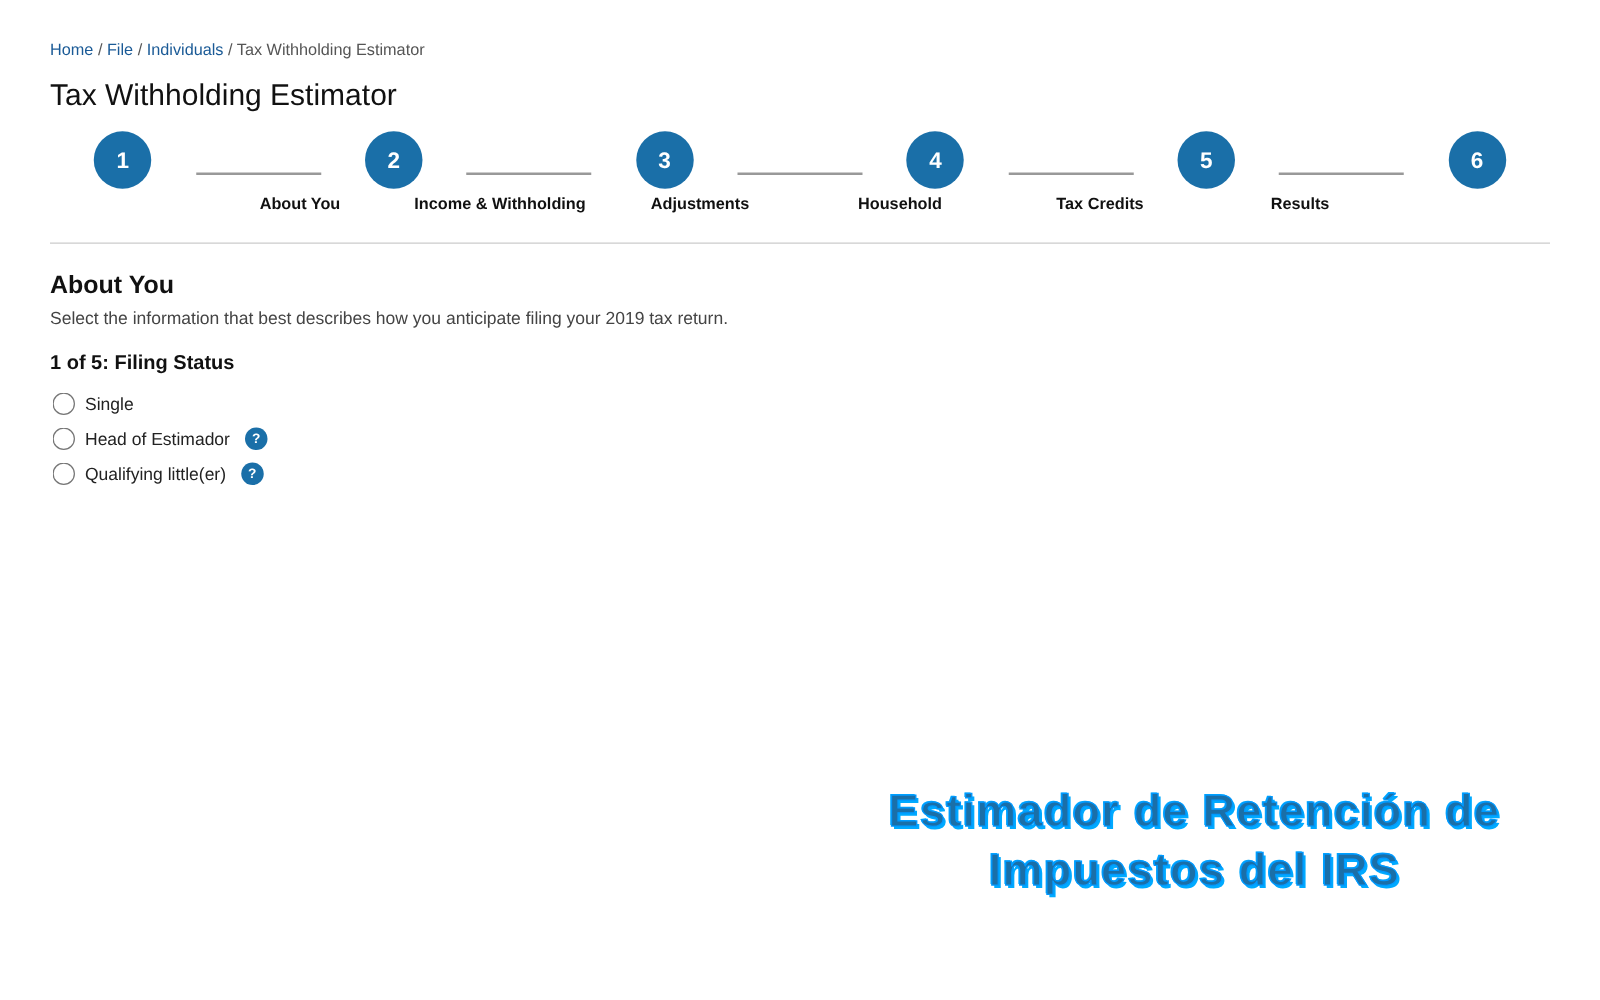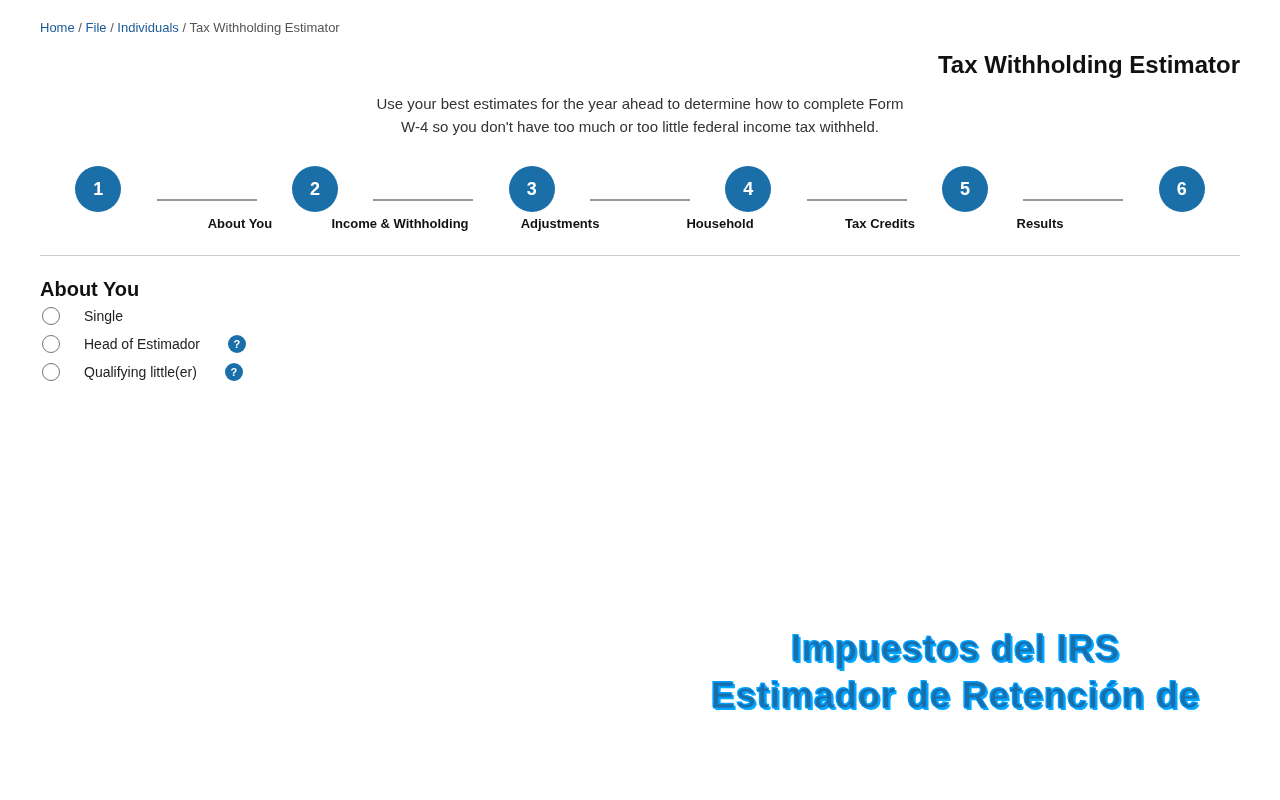--- a/index.html
+++ b/index.html
@@ -4,40 +4,40 @@
   <style>
     * { box-sizing: border-box; margin: 0; padding: 0; }
     body {
       font-family: Arial, sans-serif;
       background: #fff;
       color: #333;
       font-size: 14px;
     }
     .page-wrapper {
       max-width: 1280px;
-      margin: 0 auto;
+      margin: 12px auto;
       padding: 20px 40px;
     }
     
     .breadcrumb {
       font-size: 13px;
       margin-bottom: 16px;
       color: #555;
     }
     .breadcrumb a {
       color: #1a5a96;
       text-decoration: none;
     }
     .breadcrumb span { color: #555; }
 
     
     .page-title {
-      text-align: right;
+      text-align: left;
       font-size: 24px;
-      font-weight: bold;
+      font-weight: normal;
       margin-bottom: 14px;
       color: #111;
     }
     .page-subtitle {
       text-align: center;
       font-size: 15px;
       color: #333;
       line-height: 1.5;
       margin-bottom: 28px;
     }
@@ -110,21 +110,21 @@
     }
     .radio-group {
       display: flex;
       flex-direction: column;
       gap: 10px;
       margin-left: 2px;
     }
     .radio-item {
       display: flex;
       align-items: center;
-      gap: 24px;
+      gap: 8px;
       font-size: 14px;
       color: #222;
       cursor: pointer;
     }
     .radio-item input[type="radio"] {
       width: 18px;
       height: 18px;
       accent-color: #1a6fa8;
       cursor: pointer;
     }
@@ -191,24 +191,20 @@
     <a href="#">Home</a>
     <span> / </span>
     <a href="#">File</a>
     <span> / </span>
     <a href="#">Individuals</a>
     <span> / Tax Withholding Estimator</span>
   </nav>
 
   <h1 class="page-title">Tax Withholding Estimator</h1>
 
-  <p class="page-subtitle">
-    <span>Use your best estimates for the year ahead to determine how to complete Form</span><br>
-    <span>W-4 so you don't have too much or too little federal income tax withheld.</span>
-  </p>
 
   <div class="stepper-row">
 
     <div class="step-item">
       <div class="step-circle">1</div>
     </div>
     <div class="step-connector"></div>
 
     <div class="step-item">
       <div class="step-circle">2</div>
@@ -241,21 +237,23 @@
     <div class="stepper-label-item">Adjustments</div>
     <div class="stepper-label-item">Household</div>
     <div class="stepper-label-item">Tax Credits</div>
     <div class="stepper-label-item">Results</div>
   </div>
 
   <hr class="divider">
 
   <div>
     <h2 class="section-title">About You</h2>
-
+    <p class="section-subtitle">Select the information that best describes how you anticipate filing your 2019 tax return.</p>
+
+    <h3 class="subsection-title">1 of 5: Filing Status</h3>
 
 
     <div class="radio-group">
 
       <label class="radio-item">
         <input type="radio" name="filing-status" value="single" style="">
         <span>Single</span>
       </label>
 
 
@@ -269,15 +267,15 @@
       <label class="radio-item">
         <input type="radio" name="filing-status" value="qualifying-widow" style="">
         <span>Qualifying little(er)</span>
         <span class="help-icon">?</span>
       </label>
     </div>
   </div>
 </div>
 
 <div class="overlay-text-container">
+  <div class="overlay-text">Estimador de Retención de</div>
   <div class="overlay-text">Impuestos del IRS</div>
-  <div class="overlay-text">Estimador de Retención de</div>
 </div>
 
 </body></html>

